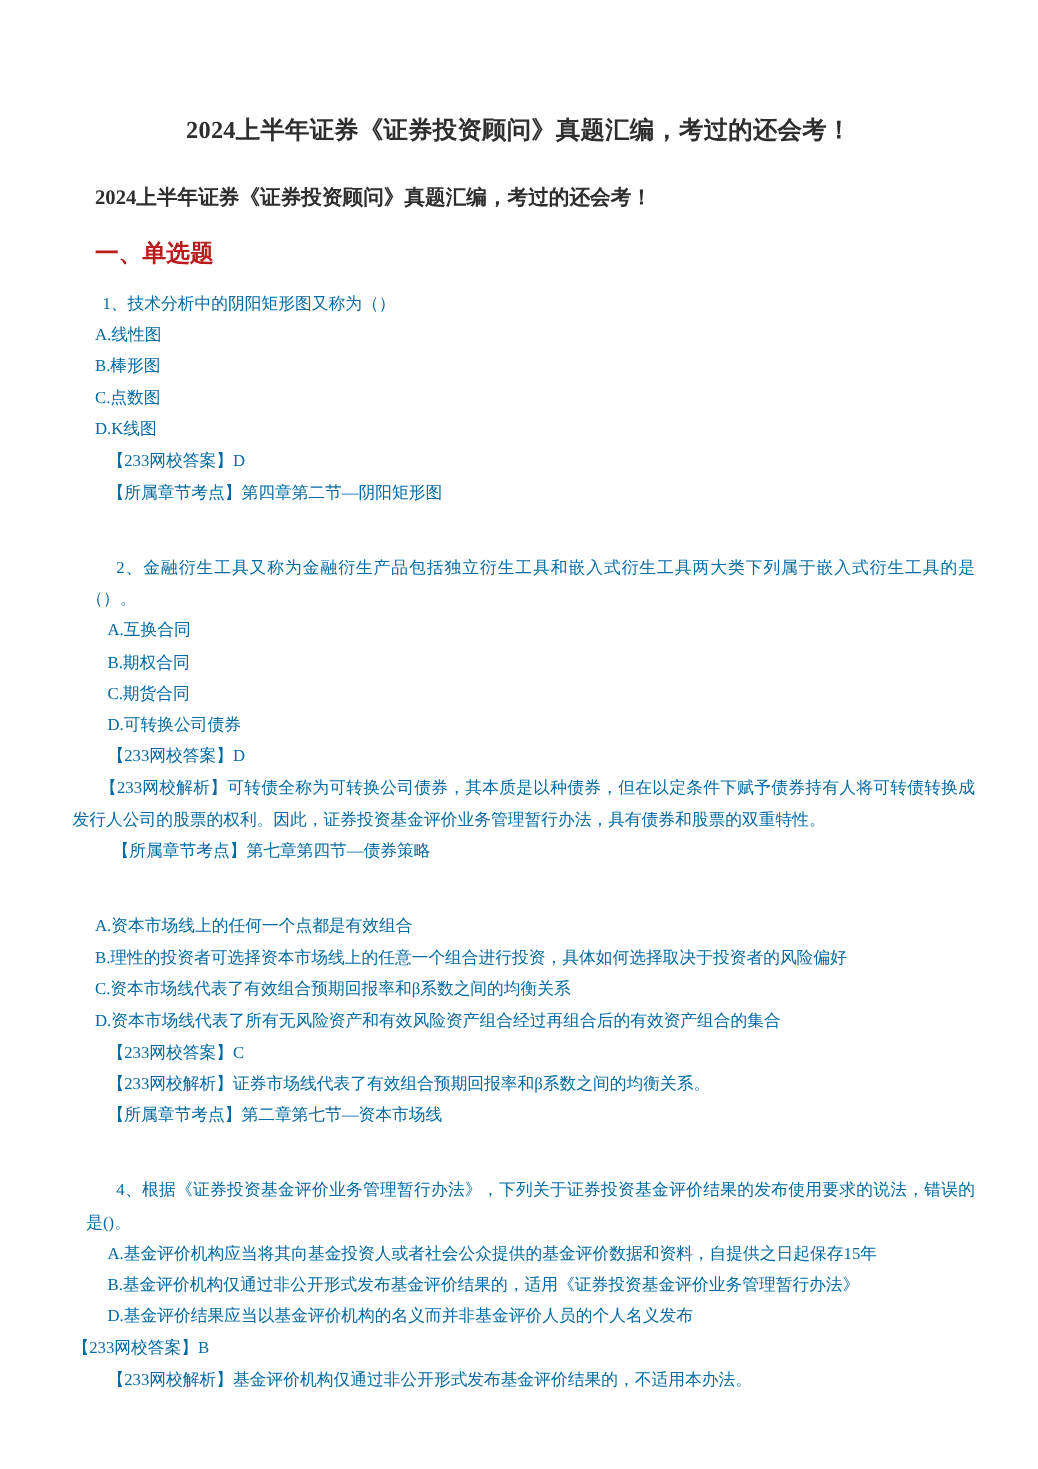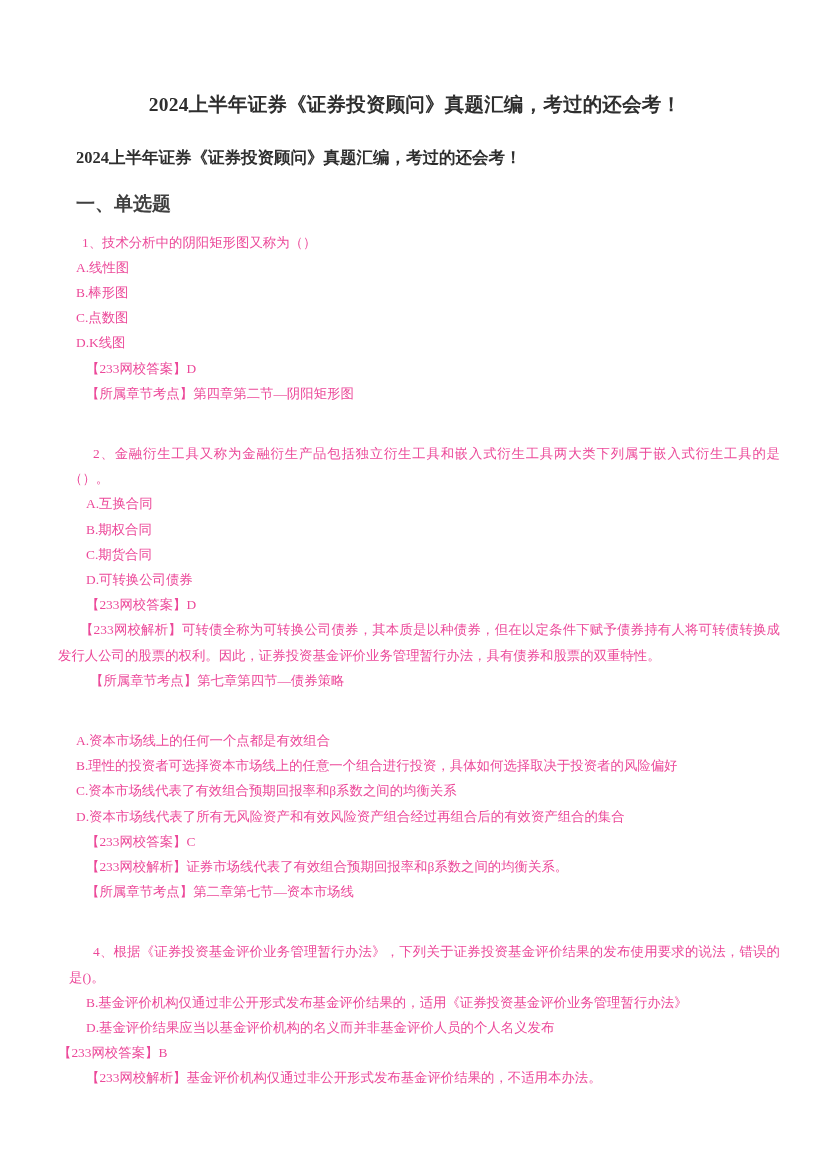--- a/index.html
+++ b/index.html
@@ -38,37 +38,37 @@
     font-weight: bold;
     color: #2e2e2e;
     margin: 0;
     padding-top: 27px;
     line-height: 1.5;
     text-align: left;
   }
   .section-heading {
     font-size: 19px;
     font-weight: bold;
-    color: #404040;
+    color: #b91c1c;
     margin: 0;
     padding-top: 19px;
     padding-bottom: 2px;
     line-height: 1.5;
     text-align: left;
   }
   .question-block {
     margin-top: 13px;
   }
   .question-block.first {
     margin-top: 9px;
   }
   .qline {
     font-size: 13.4px;
     line-height: 25.2px;
-    color: #ec4899;
+    color: #0369a1;
     text-align: justify;
     text-justify: inter-ideograph;
     margin: 0;
     white-space: normal;
   }
   
   .qstem {
     text-indent: 0;
     margin-left: -7px;
   }
@@ -151,19 +151,20 @@
     <p class="qline opt">D.资本市场线代表了所有无风险资产和有效风险资产组合经过再组合后的有效资产组合的集合</p>
     <p class="qline meta pad">【233网校答案】C</p>
     <p class="qline meta pad">【233网校解析】证券市场线代表了有效组合预期回报率和β系数之间的均衡关系。</p>
     <p class="qline meta pad">【所属章节考点】第二章第七节—资本市场线</p>
   </div>
 
   <div class="spacer-lg"></div>
 
   <div class="question-block">
     <p class="qline qstem indented wide">4、根据《证券投资基金评价业务管理暂行办法》，下列关于证券投资基金评价结果的发布使用要求的说法，错误的是()。</p>
+    <p class="qline opt pad">A.基金评价机构应当将其向基金投资人或者社会公众提供的基金评价数据和资料，自提供之日起保存15年</p>
     <p class="qline opt pad">B.基金评价机构仅通过非公开形式发布基金评价结果的，适用《证券投资基金评价业务管理暂行办法》</p>
     <p class="qline opt pad">D.基金评价结果应当以基金评价机构的名义而并非基金评价人员的个人名义发布</p>
     <p class="qline meta flush">【233网校答案】B</p>
     <p class="qline meta pad">【233网校解析】基金评价机构仅通过非公开形式发布基金评价结果的，不适用本办法。</p>
   </div>
 
 </div>
 
 </body></html>

